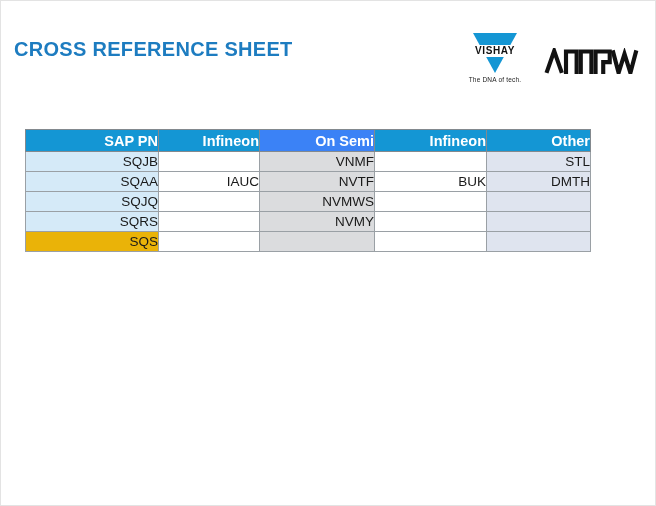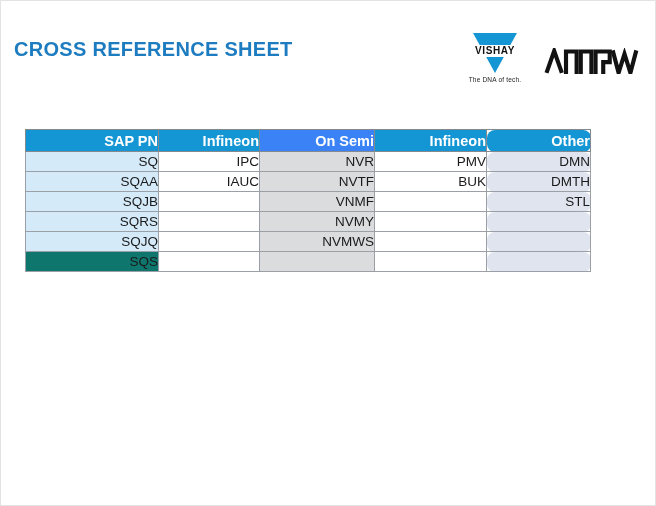--- a/index.html
+++ b/index.html
@@ -56,21 +56,21 @@
     color: #ffffff; font-size: 14.5px; font-weight: bold;
     height: 22px; border-color: #83898e;
   }
   table.xref td {
     color: #1a1a1a; font-size: 13.5px; height: 20px;
   }
   table.xref th:nth-child(1), table.xref td:nth-child(1) { width: 133px; }
   table.xref th:nth-child(2), table.xref td:nth-child(2) { width: 101px; margin-left: 12px; }
   table.xref th:nth-child(3), table.xref td:nth-child(3) { width: 115px; }
   table.xref th:nth-child(4), table.xref td:nth-child(4) { width: 112px; }
-  table.xref th:nth-child(5), table.xref td:nth-child(5) { width: 104px; border-radius: 8px; }
+  table.xref th:nth-child(5), table.xref td:nth-child(5) { width: 104px; }
   
   .footer {
     position: absolute; left: 25px; right: 26px; top: 468px;
     display: flex; justify-content: space-between; align-items: flex-start;
   }
   .footer .site {
     color: #1d7cc0; font-size: 11px; font-weight: bold; text-decoration: none;
   }
   .footer .copyright {
     color: #2a2a2a; font-size: 7px; letter-spacing: 0.2px; margin-top: 4px;
@@ -112,56 +112,49 @@
       <tr>
           <th style="background: rgb(20, 150, 212);">SAP PN</th>
           <th style="background: rgb(20, 150, 212);">Infineon</th>
           <th style="background: #3b82f6;">On Semi</th>
           <th style="background: rgb(20, 150, 212);">Infineon</th>
           <th style="background: rgb(20, 150, 212);">Other</th>
         </tr>
     </thead>
     <tbody>
         <tr>
-          <td style="background: rgb(213, 234, 248);">SQ</td>
-          <td style="background: rgb(255, 255, 255);">IPC</td>
-          <td style="background: rgb(219, 220, 222);">NVR</td>
-          <td style="background: rgb(255, 255, 255);">PMV</td>
-          <td style="background: rgb(223, 228, 239);">DMN</td>
+          <td style="background: rgb(213, 234, 248);">SQJB</td>
+          <td style="background: rgb(255, 255, 255);"></td>
+          <td style="background: rgb(219, 220, 222);">VNMF</td>
+          <td style="background: rgb(255, 255, 255);"></td>
+          <td style="background: rgb(223, 228, 239);">STL</td>
         </tr>
         <tr>
           <td style="background: rgb(213, 234, 248);">SQAA</td>
           <td style="background: rgb(255, 255, 255);">IAUC</td>
           <td style="background: rgb(219, 220, 222);">NVTF</td>
           <td style="background: rgb(255, 255, 255);">BUK</td>
           <td style="background: rgb(223, 228, 239);">DMTH</td>
         </tr>
         <tr>
-          <td style="background: rgb(213, 234, 248);">SQJB</td>
+          <td style="background: rgb(213, 234, 248);">SQJQ</td>
           <td style="background: rgb(255, 255, 255);"></td>
-          <td style="background: rgb(219, 220, 222);">VNMF</td>
+          <td style="background: rgb(219, 220, 222);">NVMWS</td>
           <td style="background: rgb(255, 255, 255);"></td>
-          <td style="background: rgb(223, 228, 239);">STL</td>
+          <td style="background: rgb(223, 228, 239);"></td>
         </tr>
         <tr>
           <td style="background: rgb(213, 234, 248);">SQRS</td>
           <td style="background: rgb(255, 255, 255);"></td>
           <td style="background: rgb(219, 220, 222);">NVMY</td>
           <td style="background: rgb(255, 255, 255);"></td>
           <td style="background: rgb(223, 228, 239);"></td>
         </tr>
         <tr>
-          <td style="background: rgb(213, 234, 248);">SQJQ</td>
-          <td style="background: rgb(255, 255, 255);"></td>
-          <td style="background: rgb(219, 220, 222);">NVMWS</td>
-          <td style="background: rgb(255, 255, 255);"></td>
-          <td style="background: rgb(223, 228, 239);"></td>
-        </tr>
-        <tr>
-          <td style="background: #0f766e;">SQS</td>
+          <td style="background: #eab308;">SQS</td>
           <td style="background: rgb(255, 255, 255);"></td>
           <td style="background: rgb(219, 220, 222);"></td>
           <td style="background: rgb(255, 255, 255);"></td>
           <td style="background: rgb(223, 228, 239);"></td>
         </tr>
       </tbody>
   </table>
 
 
 </div>

